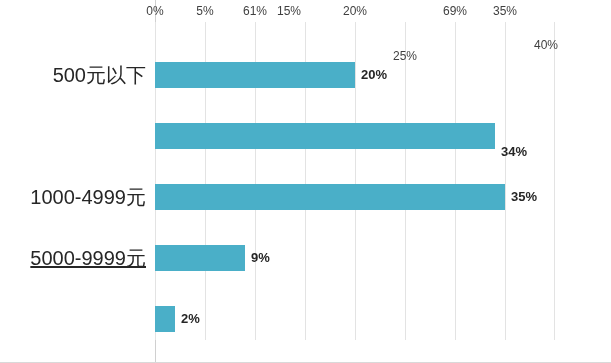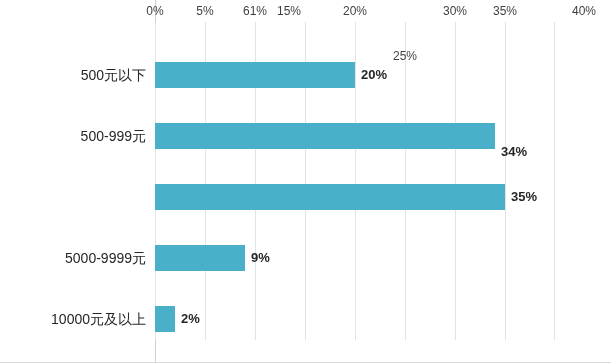--- a/index.html
+++ b/index.html
@@ -72,44 +72,43 @@
     position: absolute;
     font-size: 13px;
     font-weight: bold;
     color: #262626;
     white-space: nowrap;
     line-height: 26px;
   }
   .cat-label {
     position: absolute;
     right: 0;
-    font-size: 14px;
+    font-size: 20px;
     color: #262626;
     white-space: nowrap;
     line-height: 26px;
     text-align: right;
   }
   .cat-col {
     position: absolute;
     left: 0;
     top: 22px;
     width: 146px;
     height: 318px;
   }
 </style>
 </head>
 <body>
 
 <div id="chart-root">
 
   <div class="cat-col">
     <div class="cat-label" style="top:40px;">500元以下</div>
-    <div class="cat-label" style="top:101px;">500-999元</div>
-    <div class="cat-label" style="top:223px;">5000-9999元</div>
-    <div class="cat-label" style="top:284px;">10000元及以上</div>
+    <div class="cat-label" style="top:162px;">1000-4999元</div>
+    <div class="cat-label" style="top:223px;text-decoration:underline;">5000-9999元</div>
   </div>
 
   <div class="axis-line"></div>
 
   <div class="plot-area">
 
     <div class="gridline" style="left:0px;"></div>
     <div class="gridline" style="left:50px;"></div>
     <div class="gridline" style="left:100px;"></div>
     <div class="gridline" style="left:150px;"></div>
@@ -132,19 +131,19 @@
     <div class="bar-value" style="top:284px; left:26px;">2%</div>
   </div>
 
   <div>
     <div class="xtick" style="left:155px;">0%</div>
     <div class="xtick" style="left:205px;">5%</div>
     <div class="xtick" style="left:255px;">61%</div>
     <div class="xtick" style="left:289px;">15%</div>
     <div class="xtick" style="left:355px;">20%</div>
     <div class="xtick" style="left:405px;margin-top:45px;">25%</div>
-    <div class="xtick" style="left:455px;">30%</div>
+    <div class="xtick" style="left:455px;">69%</div>
     <div class="xtick" style="left:505px;">35%</div>
-    <div class="xtick" style="left:584px;">40%</div>
+    <div class="xtick" style="left:546px;margin-top:34px;">40%</div>
   </div>
 
   <div class="bottom-rule"></div>
 </div>
 
 </body></html>

